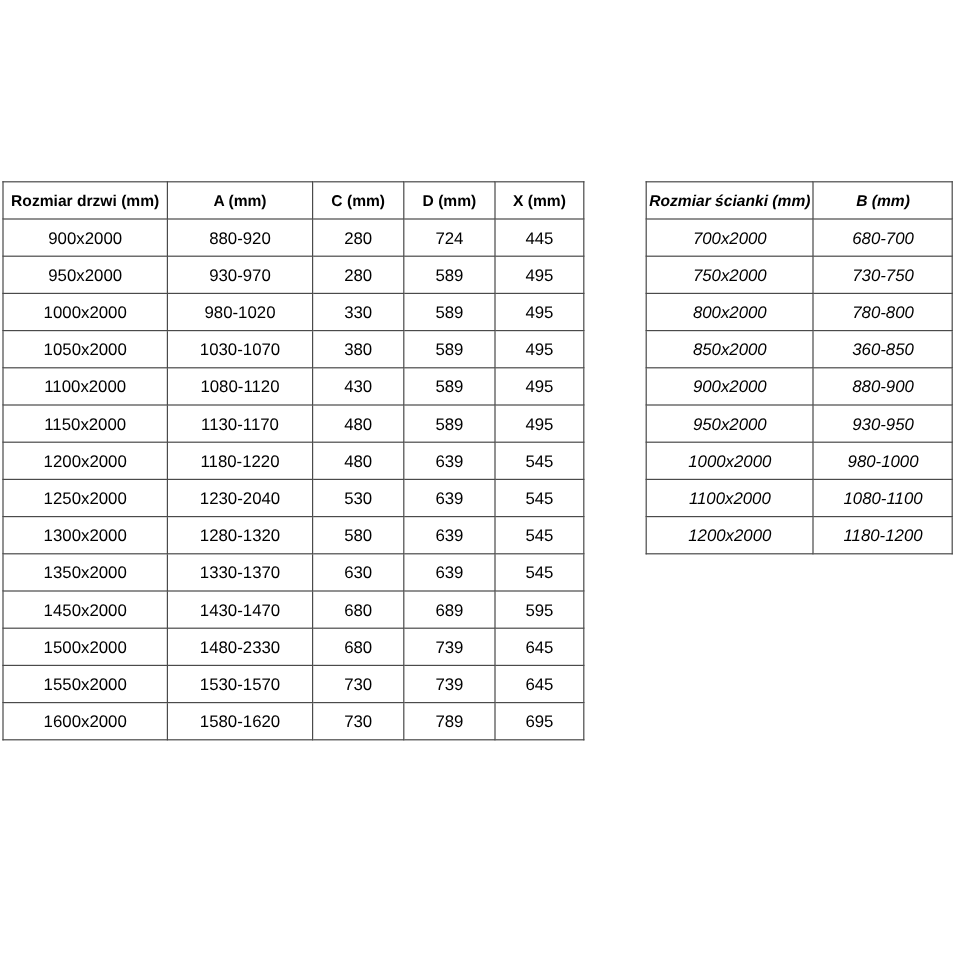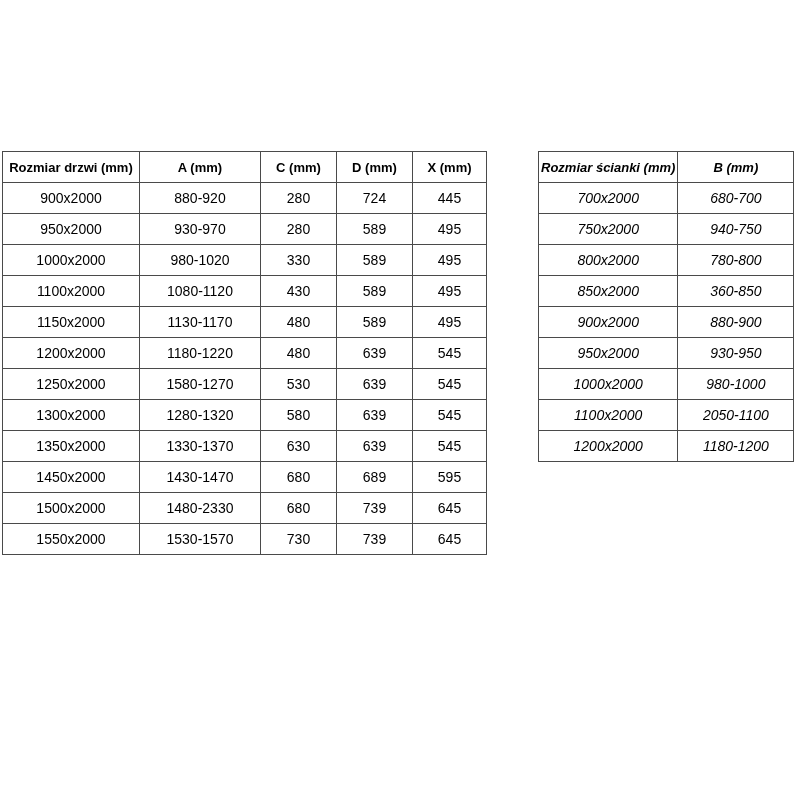--- a/index.html
+++ b/index.html
@@ -68,20 +68,27 @@
         <td>495</td>
       </tr>
       <tr>
         <td>1000x2000</td>
         <td>980-1020</td>
         <td>330</td>
         <td>589</td>
         <td>495</td>
       </tr>
       <tr>
+        <td>1050x2000</td>
+        <td>1030-1070</td>
+        <td>380</td>
+        <td>589</td>
+        <td>495</td>
+      </tr>
+      <tr>
         <td>1100x2000</td>
         <td>1080-1120</td>
         <td>430</td>
         <td>589</td>
         <td>495</td>
       </tr>
       <tr>
         <td>1150x2000</td>
         <td>1130-1170</td>
         <td>480</td>
@@ -90,21 +97,21 @@
       </tr>
       <tr>
         <td>1200x2000</td>
         <td>1180-1220</td>
         <td>480</td>
         <td>639</td>
         <td>545</td>
       </tr>
       <tr>
         <td>1250x2000</td>
-        <td>1580-1270</td>
+        <td>1230-2040</td>
         <td>530</td>
         <td>639</td>
         <td>545</td>
       </tr>
       <tr>
         <td>1300x2000</td>
         <td>1280-1320</td>
         <td>580</td>
         <td>639</td>
         <td>545</td>
@@ -129,20 +136,27 @@
         <td>680</td>
         <td>739</td>
         <td>645</td>
       </tr>
       <tr>
         <td>1550x2000</td>
         <td>1530-1570</td>
         <td>730</td>
         <td>739</td>
         <td>645</td>
+      </tr>
+      <tr>
+        <td>1600x2000</td>
+        <td>1580-1620</td>
+        <td>730</td>
+        <td>789</td>
+        <td>695</td>
       </tr>
     </tbody>
   </table>
 
 <table class="spec" id="wall-table">
   <colgroup>
     <col style="width:139px">
     <col style="width:116px">
   </colgroup>
 <thead>
@@ -151,21 +165,21 @@
         <th>B (mm)</th>
       </tr>
     </thead>
     <tbody>
       <tr>
         <td>700x2000</td>
         <td>680-700</td>
       </tr>
       <tr>
         <td>750x2000</td>
-        <td>940-750</td>
+        <td>730-750</td>
       </tr>
       <tr>
         <td>800x2000</td>
         <td>780-800</td>
       </tr>
       <tr>
         <td>850x2000</td>
         <td>360-850</td>
       </tr>
       <tr>
@@ -175,20 +189,20 @@
       <tr>
         <td>950x2000</td>
         <td>930-950</td>
       </tr>
       <tr>
         <td>1000x2000</td>
         <td>980-1000</td>
       </tr>
       <tr>
         <td>1100x2000</td>
-        <td>2050-1100</td>
+        <td>1080-1100</td>
       </tr>
       <tr>
         <td>1200x2000</td>
         <td>1180-1200</td>
       </tr>
     </tbody>
   </table>
 
 </body></html>

